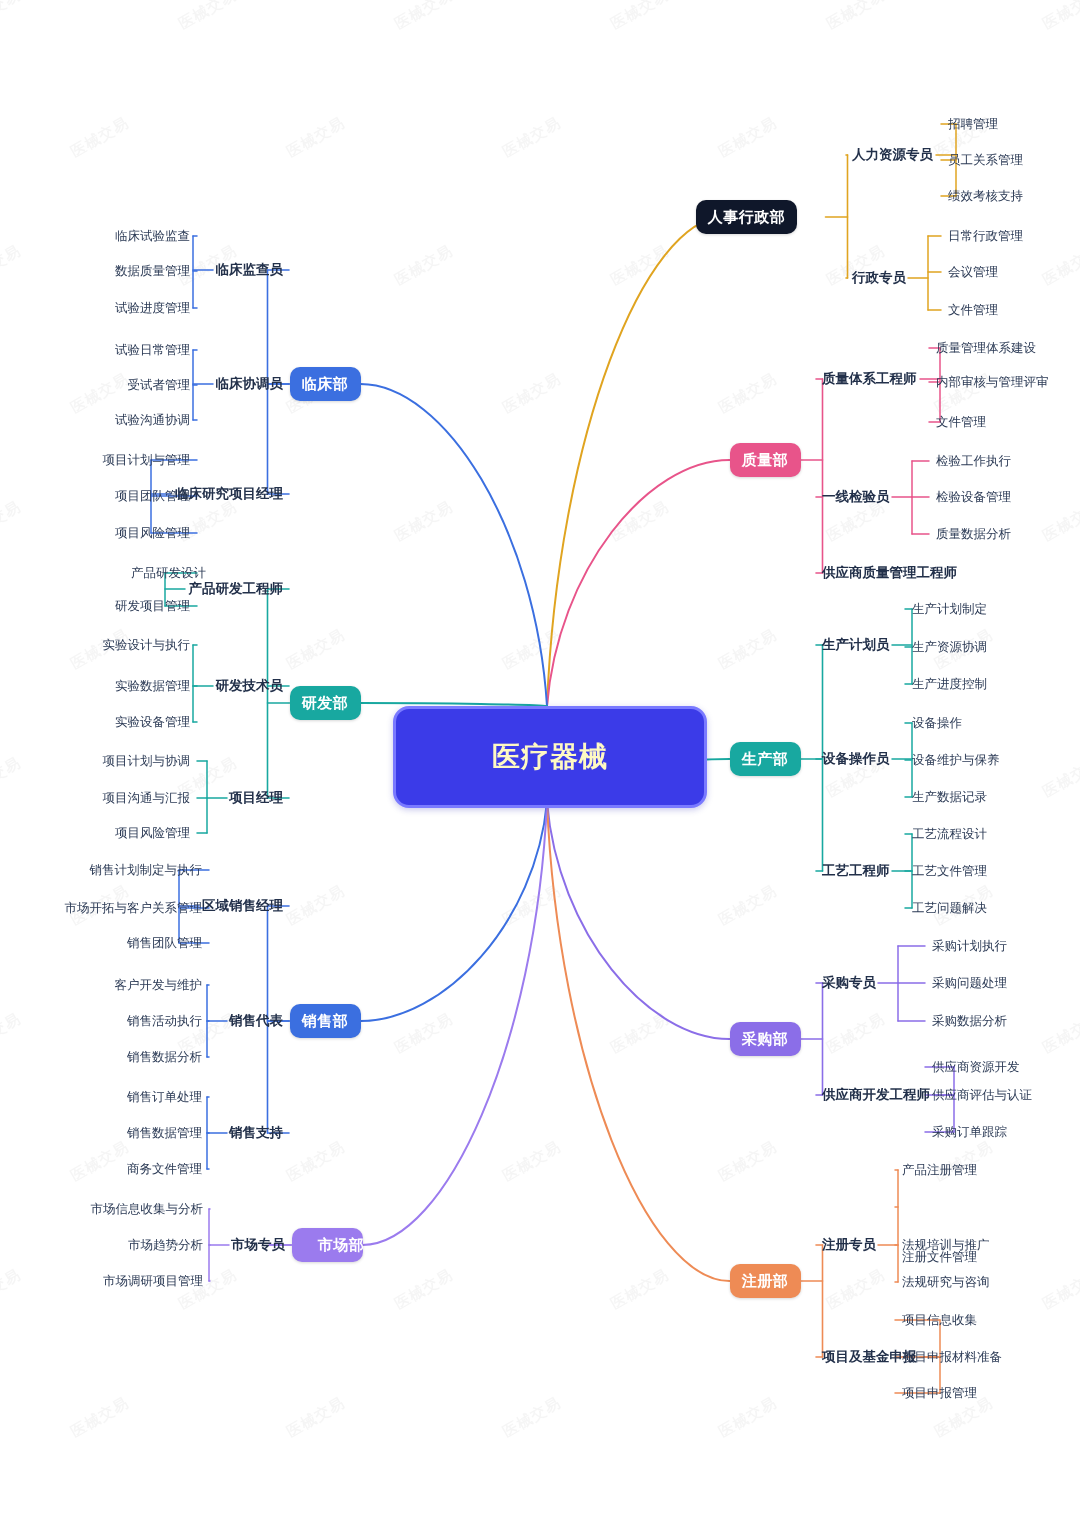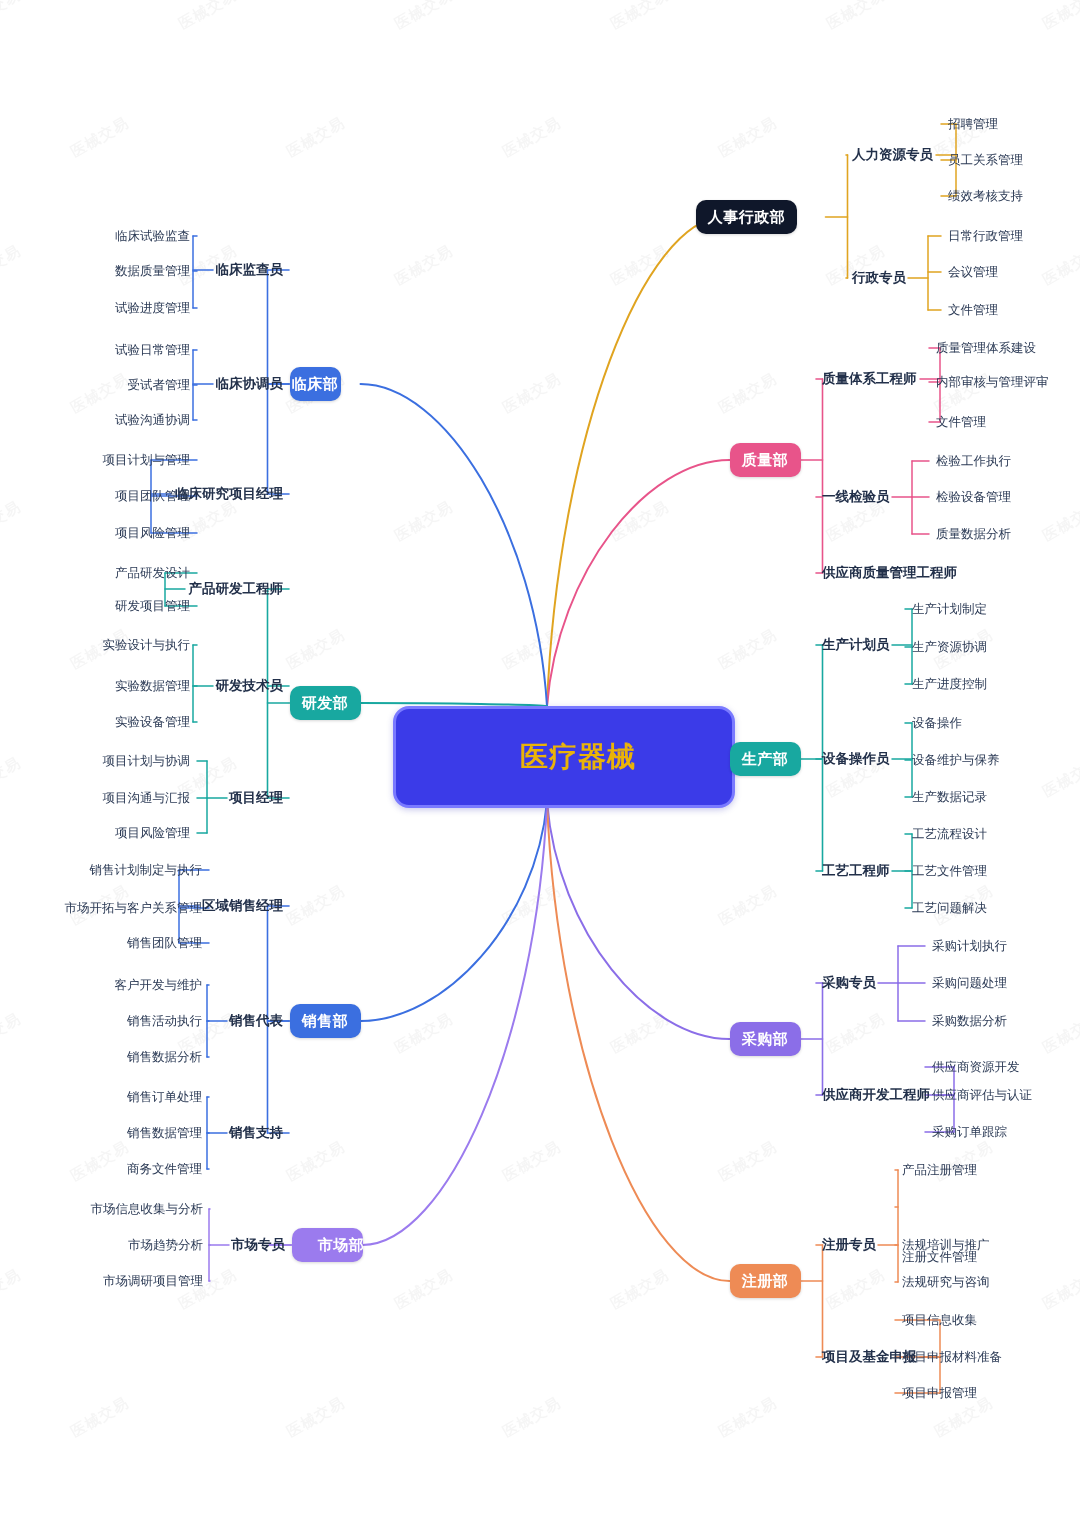--- a/index.html
+++ b/index.html
@@ -16,21 +16,21 @@
   }
   svg.edges{position:absolute;left:0;top:0;width:1080px;height:1517px;z-index:2;}
   .nodes{position:absolute;inset:0;z-index:3;}
 
   
   .root{
     position:absolute;left:393px;top:706px;width:308px;height:96px;
     background:#3B3BE8;border:3px solid #7a7aff;border-radius:16px;
     box-shadow:0 2px 6px rgba(40,40,180,.25);
     display:flex;flex-direction:column;align-items:center;justify-content:center;
-    color:#eab308;font-weight:700;font-size:28px;line-height:1.22;letter-spacing:1px;padding-left:28px;
+    color:#fef9c3;font-weight:700;font-size:28px;line-height:1.22;letter-spacing:1px;
   }
   .root span{display:block;text-align:center;}
 
   
   .dept{
     position:absolute;height:34px;border-radius:10px;
     display:flex;align-items:center;justify-content:center;
     color:#fff;font-weight:700;font-size:15px;letter-spacing:.5px;
     padding:0 12px;box-sizing:border-box;white-space:nowrap;
     box-shadow:0 1px 3px rgba(0,0,0,.16);
@@ -330,36 +330,36 @@
       <div class="dept" style="background: rgb(238, 139, 85); width: 71px; left: 729.5px; top: 1264px;">注册部</div>
       <div class="role r" style="left: 822px; top: 1245px; text-align: right;">注册专员</div>
       <div class="task r" style="left: 902px; top: 1170px;">产品注册管理</div>
       <div class="task r" style="left: 902px; top: 1257px;">注册文件管理</div>
       <div class="task r" style="left: 902px; top: 1245px;">法规培训与推广</div>
       <div class="task r" style="left: 902px; top: 1282px;">法规研究与咨询</div>
       <div class="role r" style="left: 822px; top: 1357px;">项目及基金申报</div>
       <div class="task r" style="left: 902px; top: 1320px;">项目信息收集</div>
       <div class="task r" style="left: 902px; top: 1357px;">项目申报材料准备</div>
       <div class="task r" style="left: 902px; top: 1393px;">项目申报管理</div>
-      <div class="dept" style="background: rgb(59, 111, 224); width: 51px; left: 289.5px; top: 367px;">临床部</div>
+      <div class="dept" style="background: rgb(59, 111, 224); width: 71px; left: 289.5px; top: 367px;">临床部</div>
       <div class="role l" style="left: 283px; top: 270px;">临床监查员</div>
       <div class="task l" style="left: 190px; top: 236px; padding-left: 44px;">临床试验监查</div>
       <div class="task l" style="left: 190px; top: 271px;">数据质量管理</div>
       <div class="task l" style="left: 190px; top: 308px;">试验进度管理</div>
       <div class="role l" style="left: 283px; top: 384px;">临床协调员</div>
       <div class="task l" style="left: 190px; top: 350px;">试验日常管理</div>
       <div class="task l" style="left: 190px; top: 385px;">受试者管理</div>
       <div class="task l" style="left: 190px; top: 420px;">试验沟通协调</div>
       <div class="role l" style="left: 283px; top: 494px;">临床研究项目经理</div>
       <div class="task l" style="left: 190px; top: 460px;">项目计划与管理</div>
       <div class="task l" style="left: 190px; top: 496px;">项目团队管理</div>
       <div class="task l" style="left: 190px; top: 533px;">项目风险管理</div>
       <div class="dept" style="background: rgb(24, 168, 160); width: 71px; left: 289.5px; top: 686px;">研发部</div>
       <div class="role l" style="left: 283px; top: 589px;">产品研发工程师</div>
-      <div class="task l" style="left: 190px; top: 573px;">产品研发设计</div>
+      <div class="task l" style="left: 206px; top: 573px;">产品研发设计</div>
       <div class="task l" style="left: 190px; top: 606px;">研发项目管理</div>
       <div class="role l" style="left: 283px; top: 686px; padding-left: 48px;">研发技术员</div>
       <div class="task l" style="left: 190px; top: 645px;">实验设计与执行</div>
       <div class="task l" style="left: 190px; top: 686px;">实验数据管理</div>
       <div class="task l" style="left: 190px; top: 722px;">实验设备管理</div>
       <div class="role l" style="left: 283px; top: 798px;">项目经理</div>
       <div class="task l" style="left: 190px; top: 761px;">项目计划与协调</div>
       <div class="task l" style="left: 190px; top: 798px;">项目沟通与汇报</div>
       <div class="task l" style="left: 190px; top: 833px;">项目风险管理</div>
       <div class="dept" style="background: rgb(59, 111, 224); width: 71px; left: 289.5px; top: 1004px;">销售部</div>

